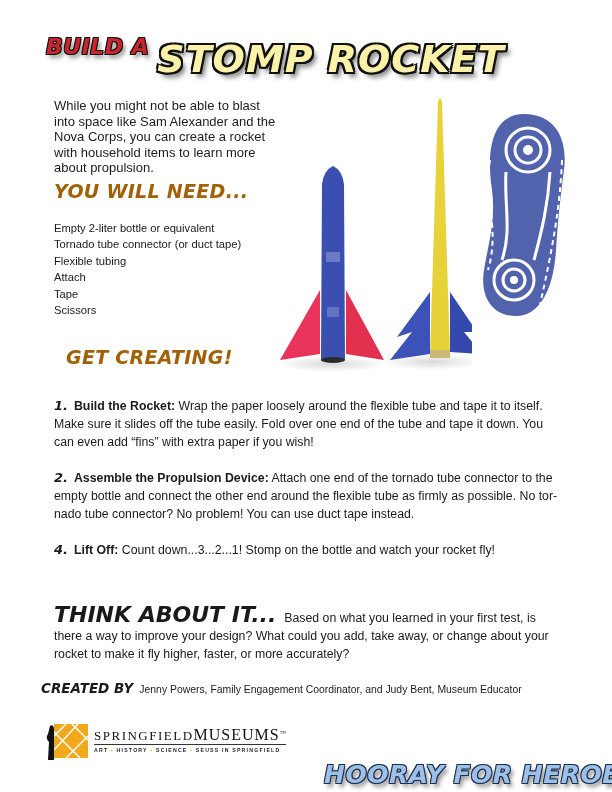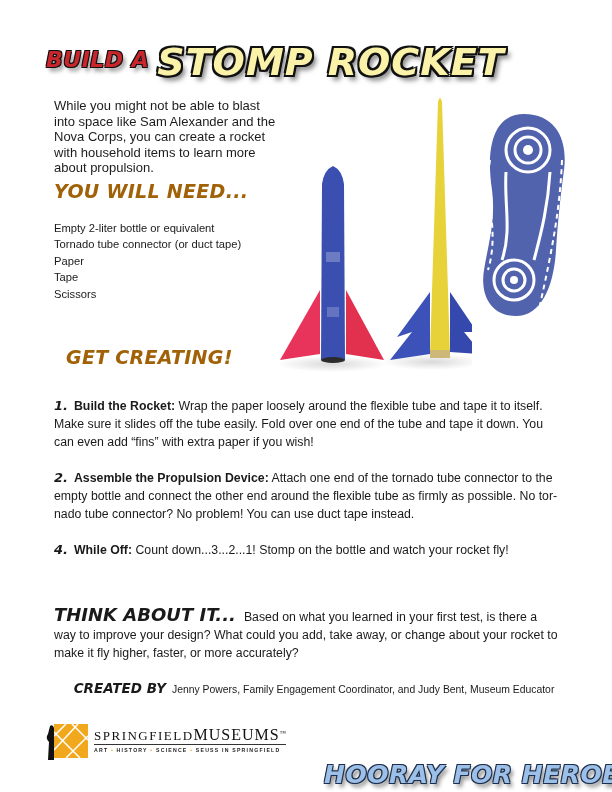--- a/index.html
+++ b/index.html
@@ -1,19 +1,19 @@
 <!DOCTYPE html>
 <html><head>
 <meta charset="utf-8">
 <style>
   * { margin:0; padding:0; box-sizing:border-box; }
   html, body { width:612px; height:792px; background:#ffffff; overflow:hidden; }
   body { position:relative; font-family:"Liberation Sans", sans-serif; color:#1a1a1a; }
 
-  .title { position:absolute; left:46px; top:34px; height:56px; white-space:nowrap; display:flex; align-items:center; }
+  .title { position:absolute; left:46px; top:34px; height:56px; white-space:nowrap; display:flex; align-items:flex-start; }
   .title-small {
     font-family:"DejaVu Sans", sans-serif; font-weight:bold; font-style:italic;
     font-size:22px; color:#c8262c; letter-spacing:0.5px;
     text-shadow: -1px -1px 0 #111, 1px -1px 0 #111, -1px 1px 0 #111, 1px 1px 0 #111, 3px 4px 4px rgba(0,0,0,0.45);
     margin-right:8px; margin-bottom:6px;
   }
   .title-big {
     font-family:"DejaVu Sans", sans-serif; font-weight:bold; font-style:italic;
     font-size:38px; color:#fbf2a9; letter-spacing:1px; line-height:50px;
     text-shadow: -2px -2px 0 #111, 2px -2px 0 #111, -2px 2px 0 #111, 2px 2px 0 #111, 0 2px 0 #111, 2px 0 0 #111, 4px 5px 5px rgba(0,0,0,0.5);
@@ -33,23 +33,23 @@
 
   .rockets { position:absolute; left:272px; top:92px; width:200px; height:290px; }
   .boot { position:absolute; left:478px; top:110px; width:92px; height:210px; }
 
   .steps { position:absolute; left:54px; top:397px; width:505px; font-size:12.3px; line-height:18px; }
   .step { margin-bottom:18px; }
   .step-num { font-family:"DejaVu Sans", sans-serif; font-weight:bold; font-style:italic; font-size:13px; margin-right:6px; }
   .step-title { font-weight:bold; }
 
   .think { position:absolute; left:54px; top:606px; width:505px; font-size:12.3px; line-height:18px; }
-  .think-h { font-family:"DejaVu Sans", sans-serif; font-weight:bold; font-style:italic; font-size:18px; margin-right:8px; }
+  .think-h { font-family:"DejaVu Sans", sans-serif; font-weight:bold; font-style:italic; font-size:22px; margin-right:8px; }
 
-  .created { position:absolute; left:54px; top:680px; width:520px; font-size:10.4px; white-space:nowrap;text-align:center; }
+  .created { position:absolute; left:41px; top:680px; width:520px; font-size:10.4px; white-space:nowrap; }
   .created-h { font-family:"DejaVu Sans", sans-serif; font-weight:bold; font-style:italic; font-size:13.5px; margin-right:6px; }
 
   .logo { position:absolute; left:44px; top:722px; width:250px; height:40px; }
   .logo-name { position:absolute; left:50px; top:4px; font-family:"Liberation Serif", serif; font-size:13px; letter-spacing:1.5px; color:#111; white-space:nowrap; }
   .logo-name b { font-size:16px; font-weight:normal; letter-spacing:1px; }
   .logo-rule { position:absolute; left:50px; top:22px; width:192px; height:1px; background:#333; }
   .logo-tag { position:absolute; left:50px; top:25px; font-size:5.2px; font-weight:bold; letter-spacing:1.2px; color:#222; white-space:nowrap; }
   .logo-tag .dot { color:#f2a81d; }
 
   .hooray {
@@ -68,21 +68,22 @@
     <span>ROCKET</span>
   </span>
 </div>
 
 <p class="intro">While you might not be able to blast into space like Sam Alexander and the Nova Corps, you can create a rocket with household items to learn more about propulsion.</p>
 
 <div class="heading h-need">YOU WILL NEED...</div>
 <ul class="supplies">
   <li>Empty 2-liter bottle or equivalent</li>
   <li>Tornado tube connector (or duct tape)</li>
-  <li>Paper</li>
+  <li>Flexible tubing</li>
+  <li>Attach</li>
   <li>Tape</li>
   <li>Scissors</li>
 </ul>
 
 <svg class="rockets" viewBox="0 0 200 290">
   <defs>
     <radialGradient id="sh" cx="50%" cy="50%" r="50%">
       <stop offset="0%" stop-color="#000" stop-opacity="0.15"></stop>
       <stop offset="100%" stop-color="#000" stop-opacity="0"></stop>
     </radialGradient>
@@ -122,21 +123,21 @@
 <div class="steps">
   <p class="step">
     <span class="step-num">1.</span><span class="step-title">Build the Rocket:</span>
     <span>Wrap the paper loosely around the flexible tube and tape it to itself. Make sure it slides off the tube easily. Fold over one end of the tube and tape it down. You can even add “fins” with extra paper if you wish!</span>
   </p>
   <p class="step">
     <span class="step-num">2.</span><span class="step-title">Assemble the Propulsion Device:</span>
     <span>Attach one end of the tornado tube connector to the empty bottle and connect the other end around the flexible tube as firmly as possible. No tor-nado tube connector? No problem! You can use duct tape instead.</span>
   </p>
   <p class="step">
-    <span class="step-num">4.</span><span class="step-title">While Off:</span>
+    <span class="step-num">4.</span><span class="step-title">Lift Off:</span>
     <span>Count down...3...2...1! Stomp on the bottle and watch your rocket fly!</span>
   </p>
 </div>
 
 <p class="think">
   <span class="think-h">THINK ABOUT IT...</span><span>Based on what you learned in your first test, is there a way to improve your design? What could you add, take away, or change about your rocket to make it fly higher, faster, or more accurately?</span>
 </p>
 
 <p class="created">
   <span class="created-h">CREATED BY</span><span>Jenny Powers, Family Engagement Coordinator, and Judy Bent, Museum Educator</span>

